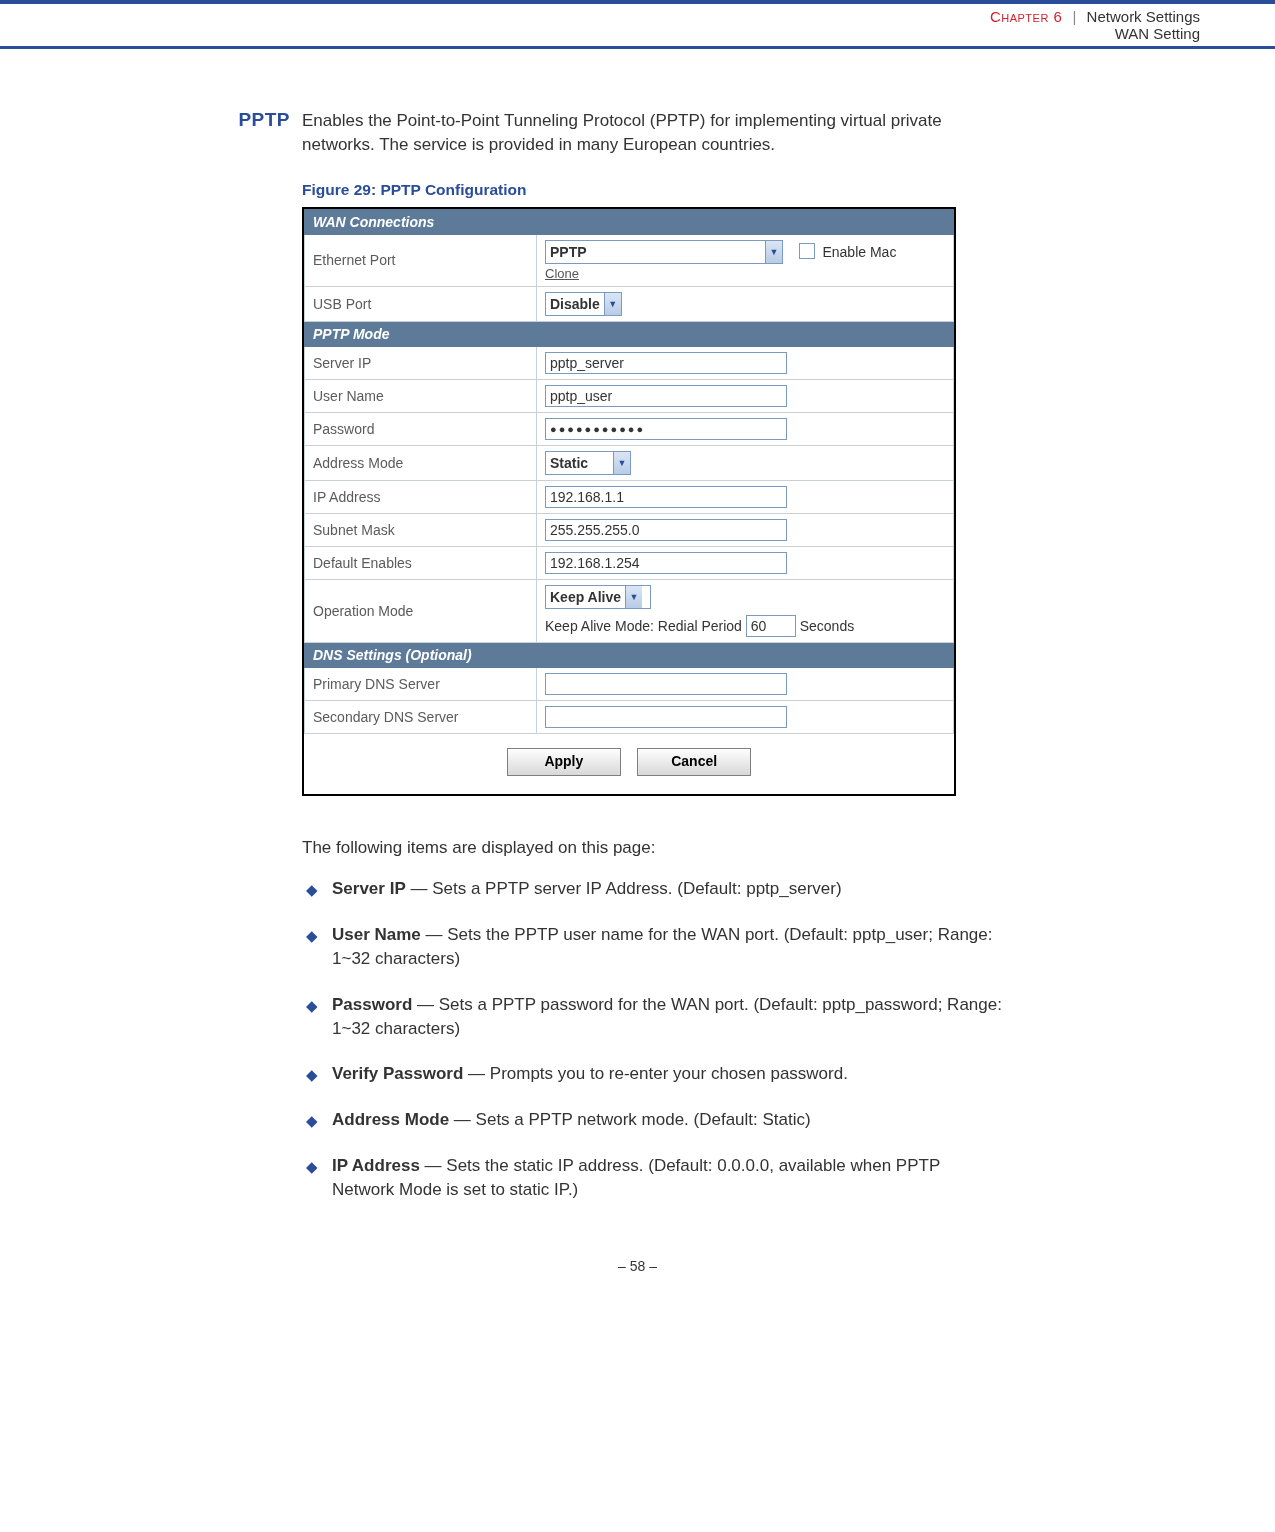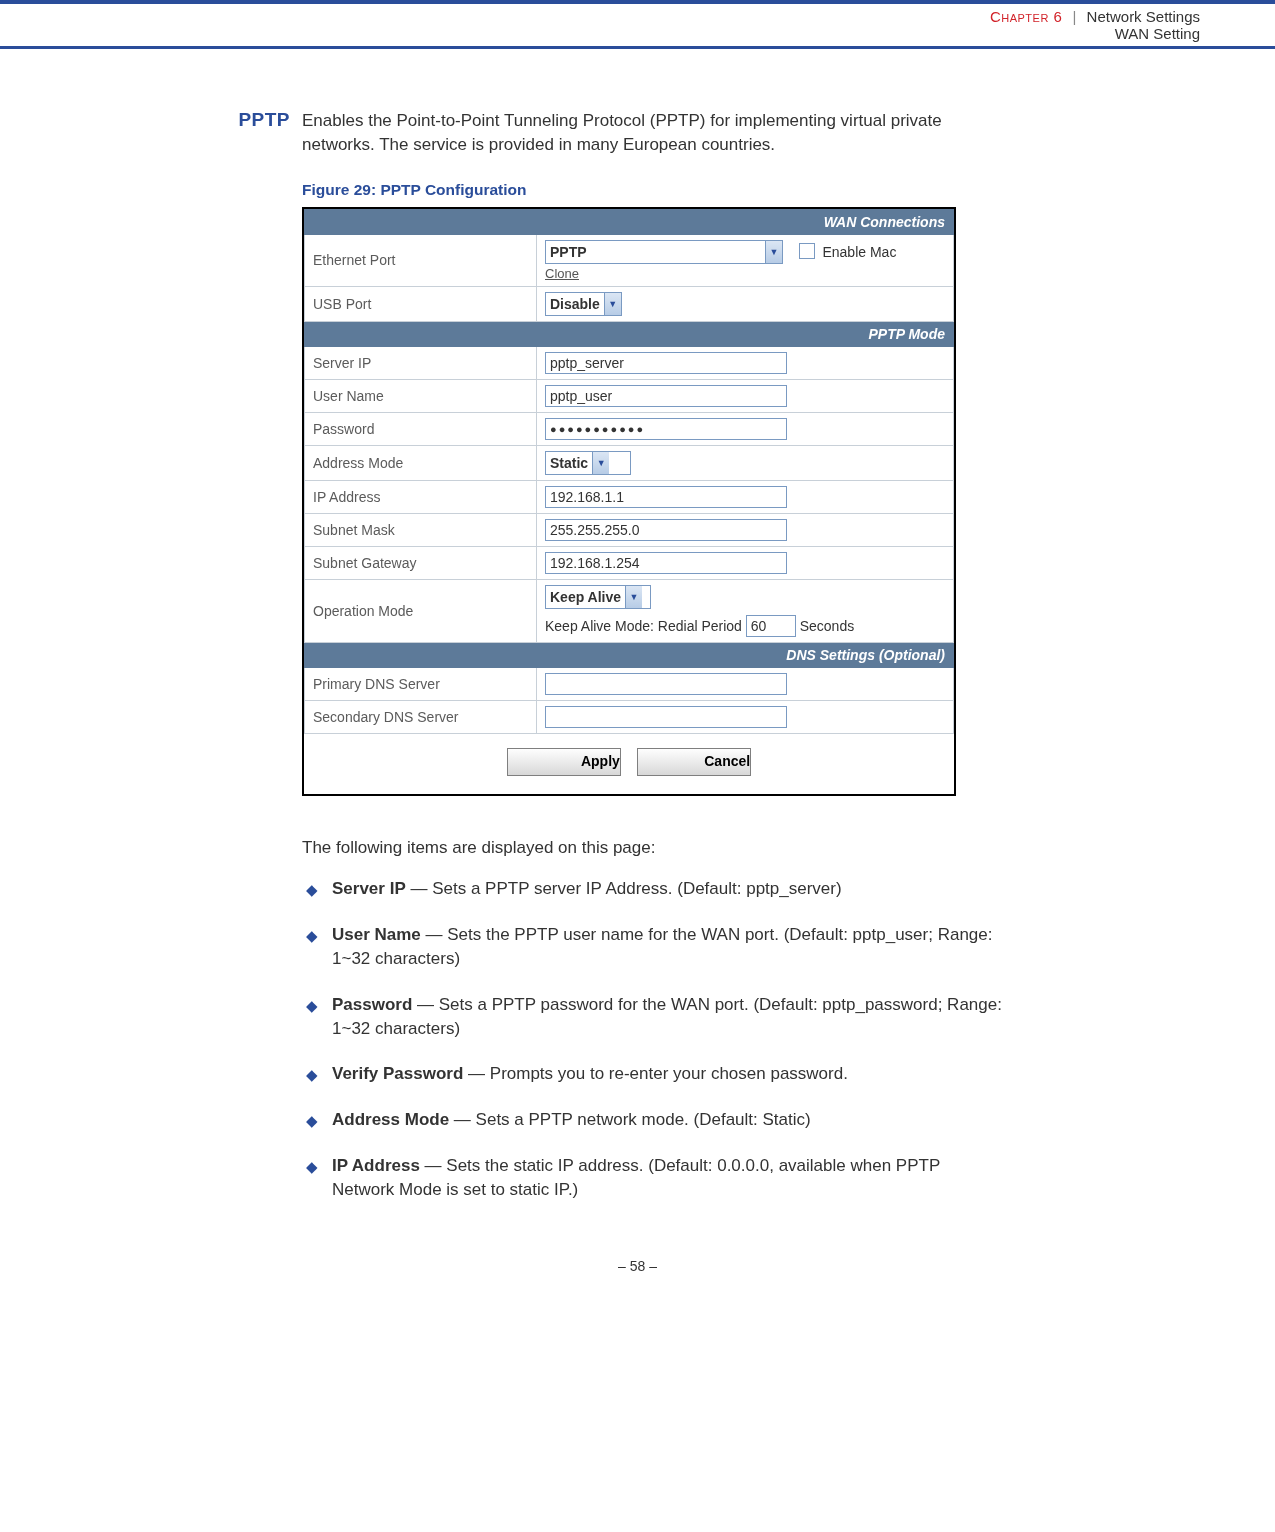--- a/index.html
+++ b/index.html
@@ -96,21 +96,21 @@
     font-size: 14px;
   }
   .cfg-table td, .cfg-table th {
     border: 1px solid #c8d0d8;
     padding: 5px 8px;
     vertical-align: middle;
   }
   .cfg-table th.section-hdr {
     background: #5d7a99;
     color: #fff;
-    text-align: right;
+    text-align: left;
     font-weight: bold;
     font-style: italic;
     border: 1px solid #5d7a99;
     padding: 4px 8px;
   }
   .cfg-table td.label-cell {
     width: 215px;
     background: #fff;
     color: #5b5b5b;
   }
@@ -180,21 +180,20 @@
     height: 26px;
     line-height: 24px;
     border: 1px solid #7f7f7f;
     background: linear-gradient(#fefefe, #d8d8d8);
     font-family: Arial, Helvetica, sans-serif;
     font-size: 14px;
     font-weight: bold;
     color: #000;
     cursor: pointer;
     margin: 0 6px;
-    text-align: right;
   }
 
   .after-fig-gap { height: 40px; }
 
   
   .desc-list {
     list-style: none;
     padding: 0;
     margin: 18px 0 0 0;
   }
@@ -290,36 +289,36 @@
               <td class="label-cell">User Name</td>
               <td class="value-cell"><input class="text-input" value="pptp_user" style=""></td>
             </tr>
             <tr>
               <td class="label-cell">Password</td>
               <td class="value-cell"><input class="text-input" style="letter-spacing: 2px; font-size: 11px;" value="●●●●●●●●●●●"></td>
             </tr>
             <tr>
               <td class="label-cell">Address Mode</td>
               <td class="value-cell">
-                <span class="dropdown small" style="min-width:80px;">
+                <span class="dropdown small" style="min-width:80px;justify-content:space-between;">
                   <span class="dd-text">Static</span>
                   <span class="dd-arrow">▼</span>
                 </span>
               </td>
             </tr>
             <tr>
               <td class="label-cell">IP Address</td>
               <td class="value-cell"><input class="text-input" value="192.168.1.1" style=""></td>
             </tr>
             <tr>
               <td class="label-cell">Subnet Mask</td>
               <td class="value-cell"><input class="text-input" value="255.255.255.0" style=""></td>
             </tr>
             <tr>
-              <td class="label-cell">Subnet Gateway</td>
+              <td class="label-cell">Default Enables</td>
               <td class="value-cell"><input class="text-input" value="192.168.1.254" style=""></td>
             </tr>
             <tr>
               <td class="label-cell">Operation Mode</td>
               <td class="value-cell">
                 <span class="dropdown small" style="min-width:100px;">
                   <span class="dd-text">Keep Alive</span>
                   <span class="dd-arrow">▼</span>
                 </span>
                 <div style="margin-top:6px;">

